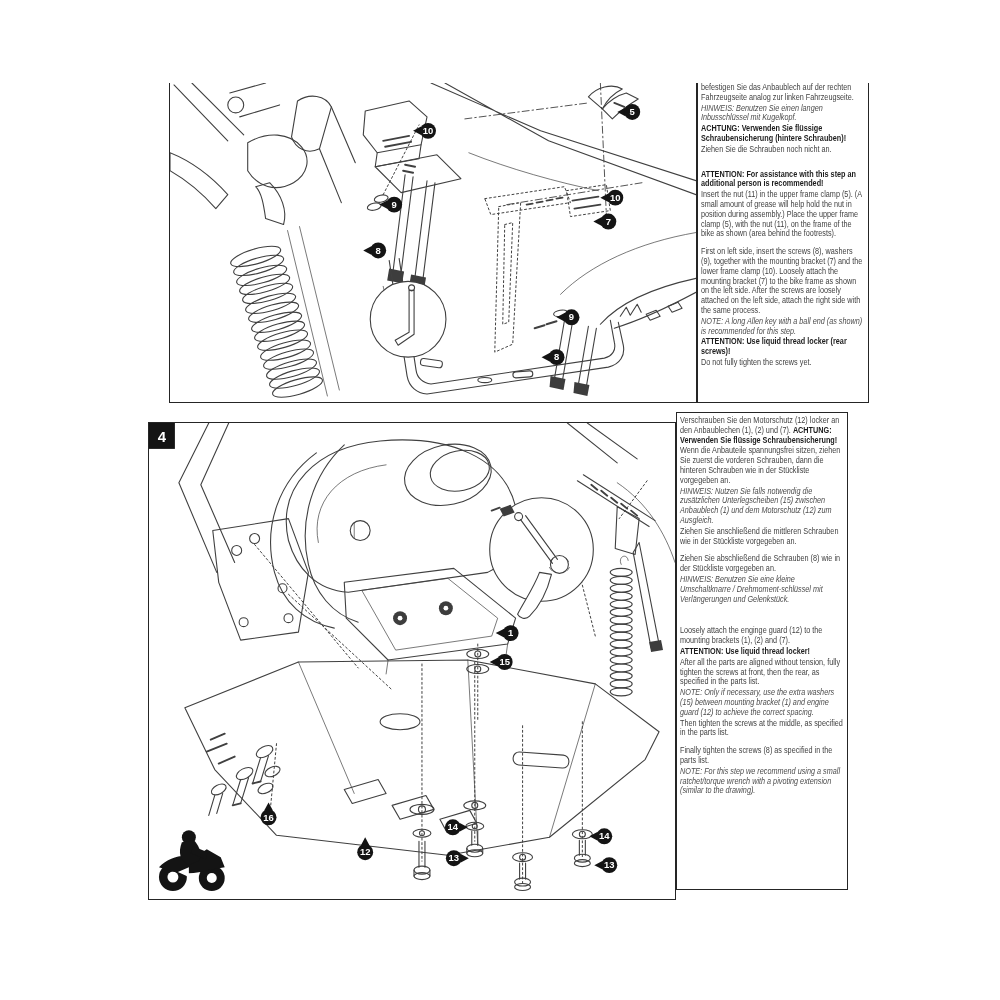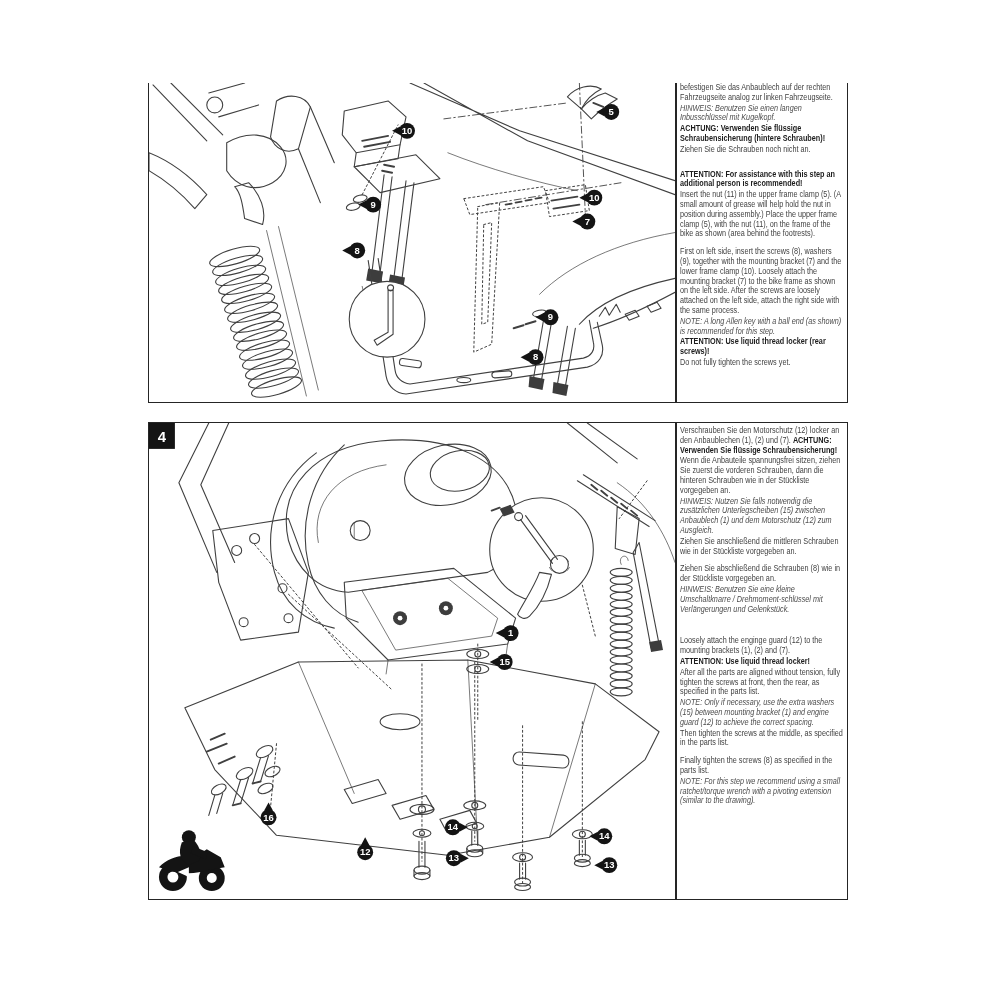--- a/index.html
+++ b/index.html
@@ -1,19 +1,19 @@
 <!DOCTYPE html>
 <html><head>
 <meta charset="utf-8">
 <style>
   html,body{margin:0;padding:0;background:#ffffff;}
   .page{position:relative;width:1000px;height:1000px;background:#fff;overflow:hidden;
         font-family:"Liberation Sans",sans-serif;}
   .box{position:absolute;border:1.5px solid #252525;background:#fff;box-sizing:border-box;}
-  .noTop{border-top:none;}
+  .noTop{border-top:none;margin-left:21px;}
   .drawingBox{overflow:hidden;}
   .drawingBox svg{display:block;width:100%;height:100%;}
   .textBox{overflow:hidden;padding:3px 3px;}
   .flow{width:209px;transform:scaleX(0.78);transform-origin:0 0;
         font-size:9.3px;line-height:9.8px;color:#3f3f3f;letter-spacing:0;}
   .flow p{margin:0 0 1px 0;}
   .flow .b{font-weight:bold;color:#1c1c1c;}
   .flow .i{font-style:italic;color:#4c4c4c;}
   .flow p.g1{margin-top:8px;}
   .flow p.g2{margin-top:15px;}
@@ -370,21 +370,21 @@
           <text y="3.2">14</text>
       </g>
       <g class="co" transform="translate(462,444)">
         <path d="M-15,0 L-6.5,-4.5 L-6.5,4.5 Z"></path>
           <circle r="8"></circle>
           <text y="3.2">13</text>
       </g>
     </svg>
   </div>
 
-  <div class="box textBox" id="step4-text" style="left:676px;top:422px;width:172px;height:478px;">
+  <div class="box textBox" id="step4-text" style="left:676px;top:412px;width:172px;height:478px;">
     <div class="flow">
         <p><span>Verschrauben Sie den Motorschutz (12) locker an den Anbaublechen (1), (2) und (7). </span><span class="b">ACHTUNG: Verwenden Sie flüssige Schraubensicherung!</span></p>
         <p><span>Wenn die Anbauteile spannungsfrei sitzen, ziehen Sie zuerst die vorderen Schrauben, dann die hinteren Schrauben wie in der Stückliste vorgegeben an.</span></p>
         <p><span class="i">HINWEIS: Nutzen Sie falls notwendig die zusätzlichen Unterlegscheiben (15) zwischen Anbaublech (1) und dem Motorschutz (12) zum Ausgleich.</span></p>
         <p><span>Ziehen Sie anschließend die mittleren Schrauben wie in der Stückliste vorgegeben an.</span></p>
         <p class="g1"><span>Ziehen Sie abschließend die Schrauben (8) wie in der Stückliste vorgegeben an.</span></p>
         <p><span class="i">HINWEIS: Benutzen Sie eine kleine Umschaltknarre / Drehmoment-schlüssel mit Verlängerungen und Gelenkstück.</span></p>
         <p class="g3"><span>Loosely attach the enginge guard (12) to the mounting brackets (1), (2) and (7).</span></p>
         <p><span class="b">ATTENTION: Use liquid thread locker!</span></p>
         <p><span>After all the parts are aligned without tension, fully tighten the screws at front, then the rear, as specified in the parts list.</span></p>

